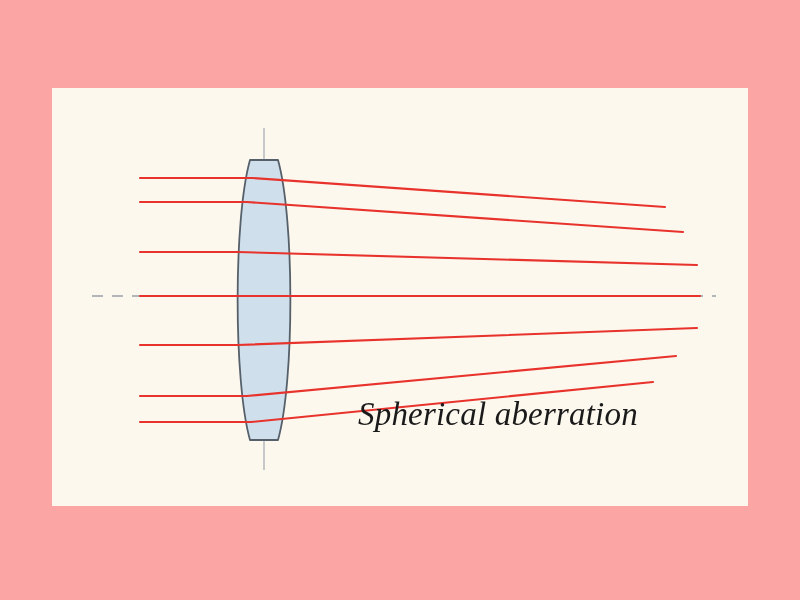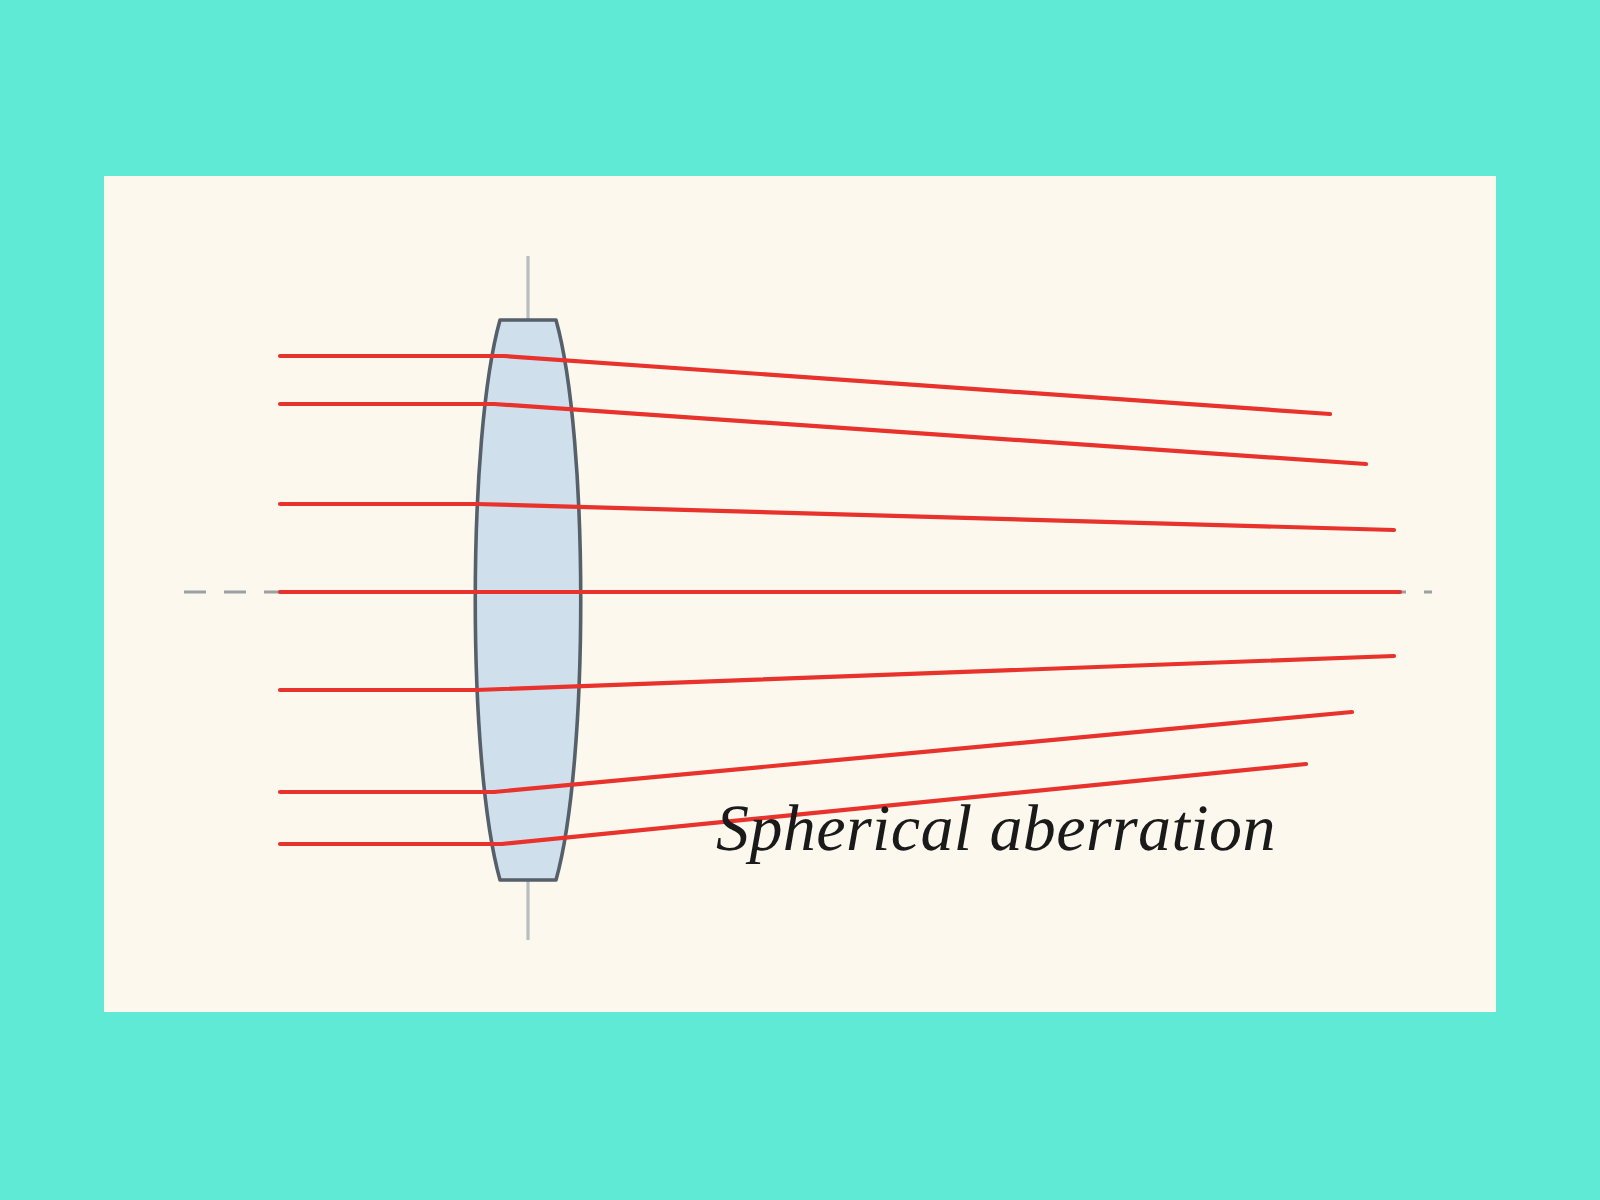--- a/index.html
+++ b/index.html
@@ -36,21 +36,21 @@
     font-family: "Liberation Serif", "DejaVu Serif", serif;
     font-style: italic;
     font-size: 33px;
     fill: #1a1a1a;
     letter-spacing: 0.2px;
   }
 </style>
 </head>
 <body>
 
-<div id="stage" style="background: #5eead4;">
+<div id="stage" style="background: #fca5a5;">
 
   <div id="panel" style="left: 52px; top: 88px; width: 696px; height: 418px; background: rgb(253, 248, 238);"></div>
 
   <svg id="figure-svg" viewBox="0 0 800 600">
 
     <g>
       <line id="optical-axis" x1="92" y1="296" x2="716" y2="296" stroke="#9aa0a6" stroke-width="1.6" stroke-dasharray="11 9"></line>
     </g>
 
     <g>

